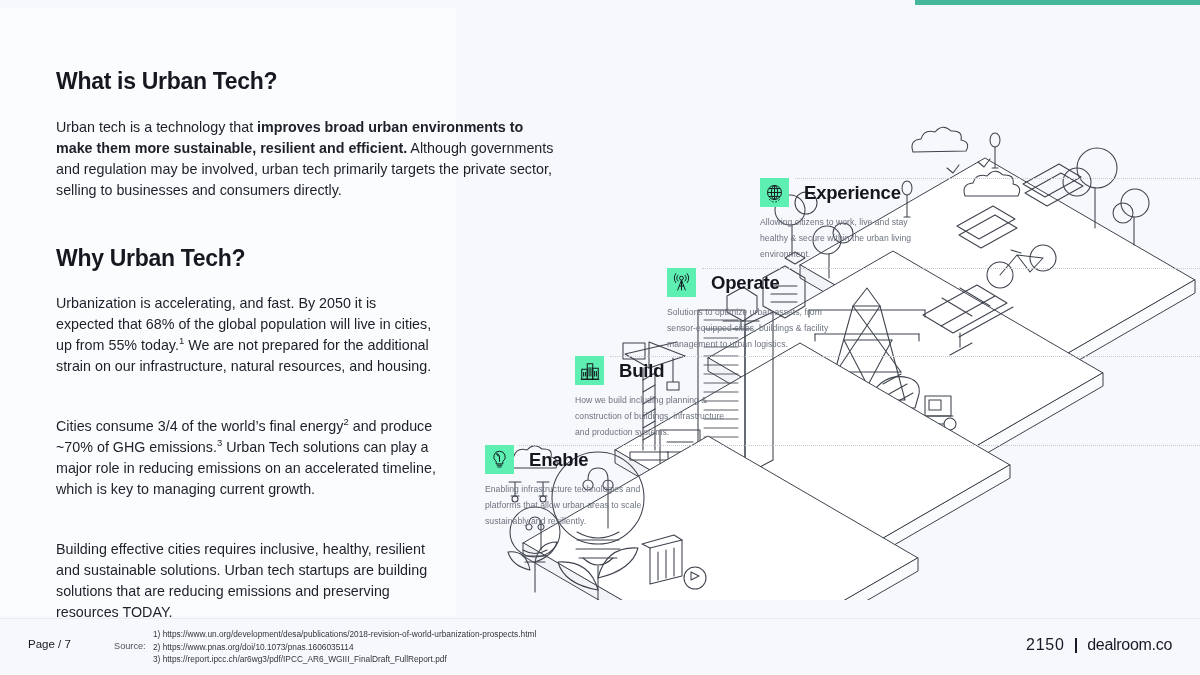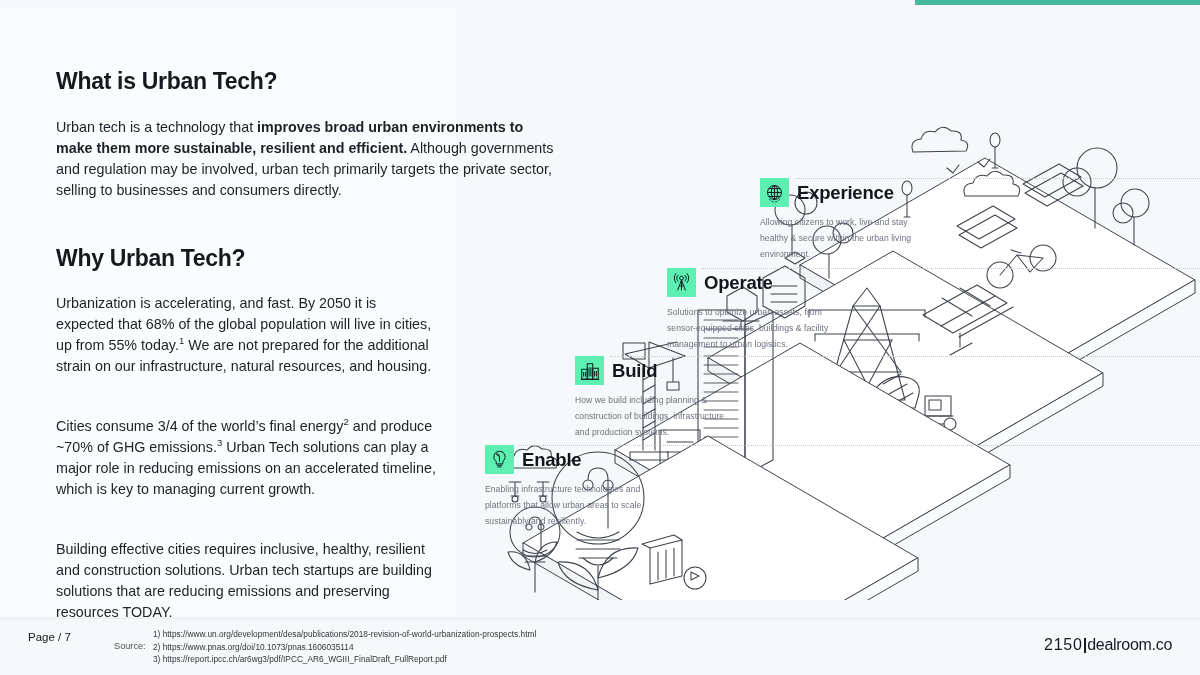--- a/index.html
+++ b/index.html
@@ -94,21 +94,21 @@
 
   .diagram svg { display: block; }
 
   
   .layer {
     position: absolute;
   }
   .layer-head {
     display: flex;
     align-items: center;
-    gap: 8px;
+    gap: 15px;
   }
   .icon-box {
     width: 29px;
     height: 29px;
     background: #5df0b2;
     display: flex;
     align-items: center;
     justify-content: center;
     flex: 0 0 auto;
   }
@@ -147,21 +147,21 @@
   
   .footer {
     position: absolute;
     left: 0; right: 0;
     top: 619px;
     height: 56px;
   }
   .page-num {
     position: absolute;
     left: 28px;
-    top: 12px;
+    top: 19px;
     font-size: 11.5px;
     color: #15181f;
   }
   .source-label {
     position: absolute;
     left: 98px;
     top: 22px;
     font-size: 9.2px;
     color: #4c525e;
     margin-left: 16px;
@@ -173,20 +173,21 @@
     font-size: 8.3px;
     line-height: 12.6px;
     color: #30343d;
   }
   .brand {
     position: absolute;
     right: 28px;
     top: 17px;
     display: flex;
     align-items: flex-end;
+    gap: 9px;
     font-size: 16px;
     color: #151a26;
   }
   .brand-2150 { letter-spacing: 0.8px; font-weight: normal; }
   .brand-sep { color: #151a26; font-weight: bold; }
   .brand-name { font-weight: normal; letter-spacing: -0.3px; }
 </style>
 </head>
 <body>
 
@@ -213,21 +214,21 @@
 
     <div class="gap-md"></div>
 
     <p class="body narrow">
       <span>Cities consume 3/4 of the world’s final energy</span><sup>2</sup><span> and produce ~70% of GHG emissions.</span><sup>3</sup><span> Urban Tech solutions can play a major role in reducing emissions on an accelerated timeline, which is key to managing current growth.</span>
     </p>
 
     <div class="gap-md"></div>
 
     <p class="body narrow">
-      <span>Building effective cities requires inclusive, healthy, resilient and construction solutions. Urban tech startups are building solutions  that are reducing emissions and preserving resources TODAY.</span>
+      <span>Building effective cities requires inclusive, healthy, resilient and sustainable solutions. Urban tech startups are building solutions  that are reducing emissions and preserving resources TODAY.</span>
     </p>
   </div>
 
   <div class="diagram">
 
     <svg width="745" height="500" viewBox="0 0 745 500">
       <g fill="none" stroke="#3d424c" stroke-width="1" stroke-linejoin="round" stroke-linecap="round">
 
         <g>
           <path d="M 345 165 L 530 58 L 740 180 L 555 287 Z" fill="#ffffff"></path>

